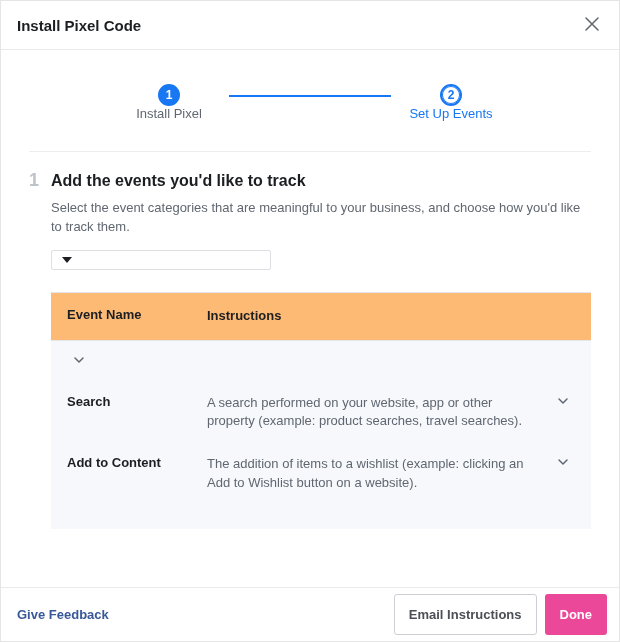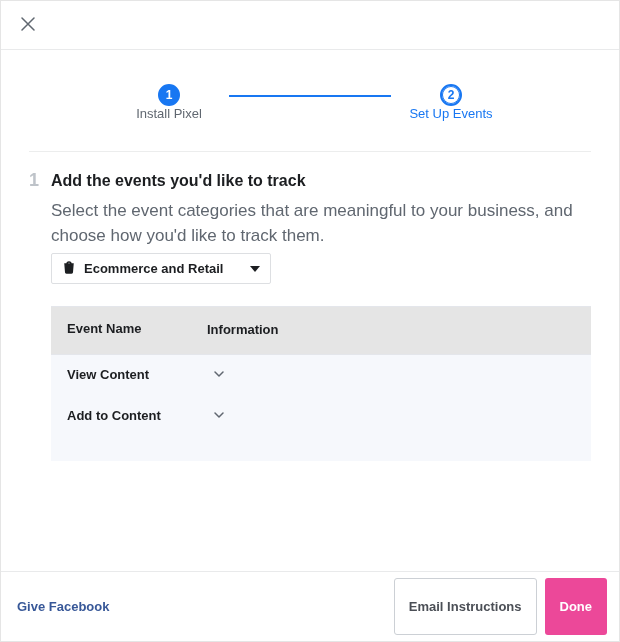--- a/index.html
+++ b/index.html
@@ -98,23 +98,23 @@
     width: 22px;
   }
   .section-title {
     font-size: 16px;
     font-weight: 700;
     color:#1c1e21;
   }
   .section-desc {
     margin-left: 22px;
     color:#606770;
-    font-size: 17px;
+    font-size: 13px;
     line-height: 1.45;
-    margin-bottom: 5px;
+    margin-bottom: 13px;
   }
 
   .category-select {
     margin-left: 22px;
     display:inline-flex;
     align-items:center;
     border:1px solid #dddfe2;
     border-radius:2px;
     padding: 6px 10px;
     width: 220px;
@@ -138,21 +138,21 @@
     margin: 22px 0 0 22px;
     background:#f6f8fc;
     border-top:1px solid #e4e6eb;
   }
   .events-head, .event-row {
     display:flex;
     padding: 14px 16px;
   }
   .events-head {
     border-bottom:1px solid #e4e6eb;
-    background:#e5e5e5;
+    background:#fdba74;
   }
   .events-head .col { font-weight:600; color:#1c1e21; font-size:13px; }
   .col-name { width: 140px; flex-shrink:0; }
   .col-desc { flex:1; color:#606770; font-size:13px; line-height:1.45; padding-right:8px; }
   .col-exp { width:24px; flex-shrink:0; display:flex; align-items:flex-start; justify-content:center; }
   .event-row .col-name { font-weight:600; }
   .event-row { border-bottom: none; padding-top:12px; padding-bottom:12px;}
   .expand-chevron {
     color:#606770;
     cursor:pointer;
@@ -168,39 +168,40 @@
   .feedback-link {
     color:#385898;
     font-size:13px;
     font-weight:600;
     cursor:pointer;
   }
   .footer-right { display:flex; gap:8px; }
   .btn {
     font-size:13px;
     font-weight:600;
-    padding: 20px 14px;
+    padding: 12px 14px;
     border-radius:3px;
     cursor:pointer;
     border:1px solid transparent;
   }
   .btn-secondary {
     background:#fff;
     border-color:#ccd0d5;
     color:#4b4f56;
   }
   .btn-primary {
     background:#ec4899;
     color:#fff;
   }
 </style>
 </head>
 <body>
 
 <div class="header">
+  <div class="header-title">Install Pixel Code</div>
   <div class="close-btn">
     <svg width="14" height="14" viewBox="0 0 14 14">
         <path d="M1 1 L13 13 M13 1 L1 13" stroke="#606770" stroke-width="1.5" stroke-linecap="round"></path>
       </svg>
   </div>
 </div>
 
 <div class="body">
 
   
@@ -218,61 +219,61 @@
 
   
   <div class="section-heading">
     <div class="section-num">1</div>
     <div class="section-title">Add the events you'd like to track</div>
   </div>
   <div class="section-desc">Select the event categories that are meaningful to your business, and choose how you'd like to track them.</div>
 
   
   <div class="category-select">
-    <span class="left">
-      <span class="bag-icon">
-        <svg width="14" height="14" viewBox="0 0 14 14">
-            <path d="M3 4h8l-.7 8.3a1 1 0 0 1-1 .7H4.7a1 1 0 0 1-1-.7L3 4zm2 0a2 2 0 1 1 4 0" fill="none" stroke="#1c1e21" stroke-width="1.4"></path>
-            <path d="M3 4h8l-.7 8.3a1 1 0 0 1-1 .7H4.7a1 1 0 0 1-1-.7L3 4z" fill="#1c1e21"></path>
-          </svg>
-      </span>
-      <span class="label">Ecommerce and Retail</span>
-    </span>
     <span class="chevron-down"></span>
   </div>
 
   
   <div class="events-table">
     <div class="events-head">
       <div class="col col-name">Event Name</div>
-      <div class="col col-desc">Information</div>
+      <div class="col col-desc">Instructions</div>
       <div class="col col-exp"></div>
     </div>
     <div id="rows-container">
         <div class="event-row">
-          <div class="col col-name">View Content</div>
+          <div class="col col-exp">
+            <span class="expand-chevron"><svg width="14" height="14" viewBox="0 0 14 14">
+                <path d="M3 5l4 4 4-4" fill="none" stroke="#606770" stroke-width="1.5" stroke-linecap="round" stroke-linejoin="round"></path>
+              </svg></span>
+          </div>
+        </div>
+        <div class="event-row">
+          <div class="col col-name">Search</div>
+          <div class="col col-desc">A search performed on your website, app or other property (example: product searches, travel searches).</div>
           <div class="col col-exp">
             <span class="expand-chevron"><svg width="14" height="14" viewBox="0 0 14 14">
                 <path d="M3 5l4 4 4-4" fill="none" stroke="#606770" stroke-width="1.5" stroke-linecap="round" stroke-linejoin="round"></path>
               </svg></span>
           </div>
         </div>
         <div class="event-row">
           <div class="col col-name">Add to Content</div>
+          <div class="col col-desc">The addition of items to a wishlist (example: clicking an Add to Wishlist button on a website).</div>
           <div class="col col-exp">
             <span class="expand-chevron"><svg width="14" height="14" viewBox="0 0 14 14">
                 <path d="M3 5l4 4 4-4" fill="none" stroke="#606770" stroke-width="1.5" stroke-linecap="round" stroke-linejoin="round"></path>
               </svg></span>
           </div>
         </div>
         <div class="event-row"></div>
       </div>
   </div>
 
 </div>
 
 <div class="footer">
-  <div class="feedback-link">Give Facebook</div>
+  <div class="feedback-link">Give Feedback</div>
   <div class="footer-right">
     <div class="btn btn-secondary">Email Instructions</div>
     <div class="btn btn-primary">Done</div>
   </div>
 </div>
 
 </body></html>

